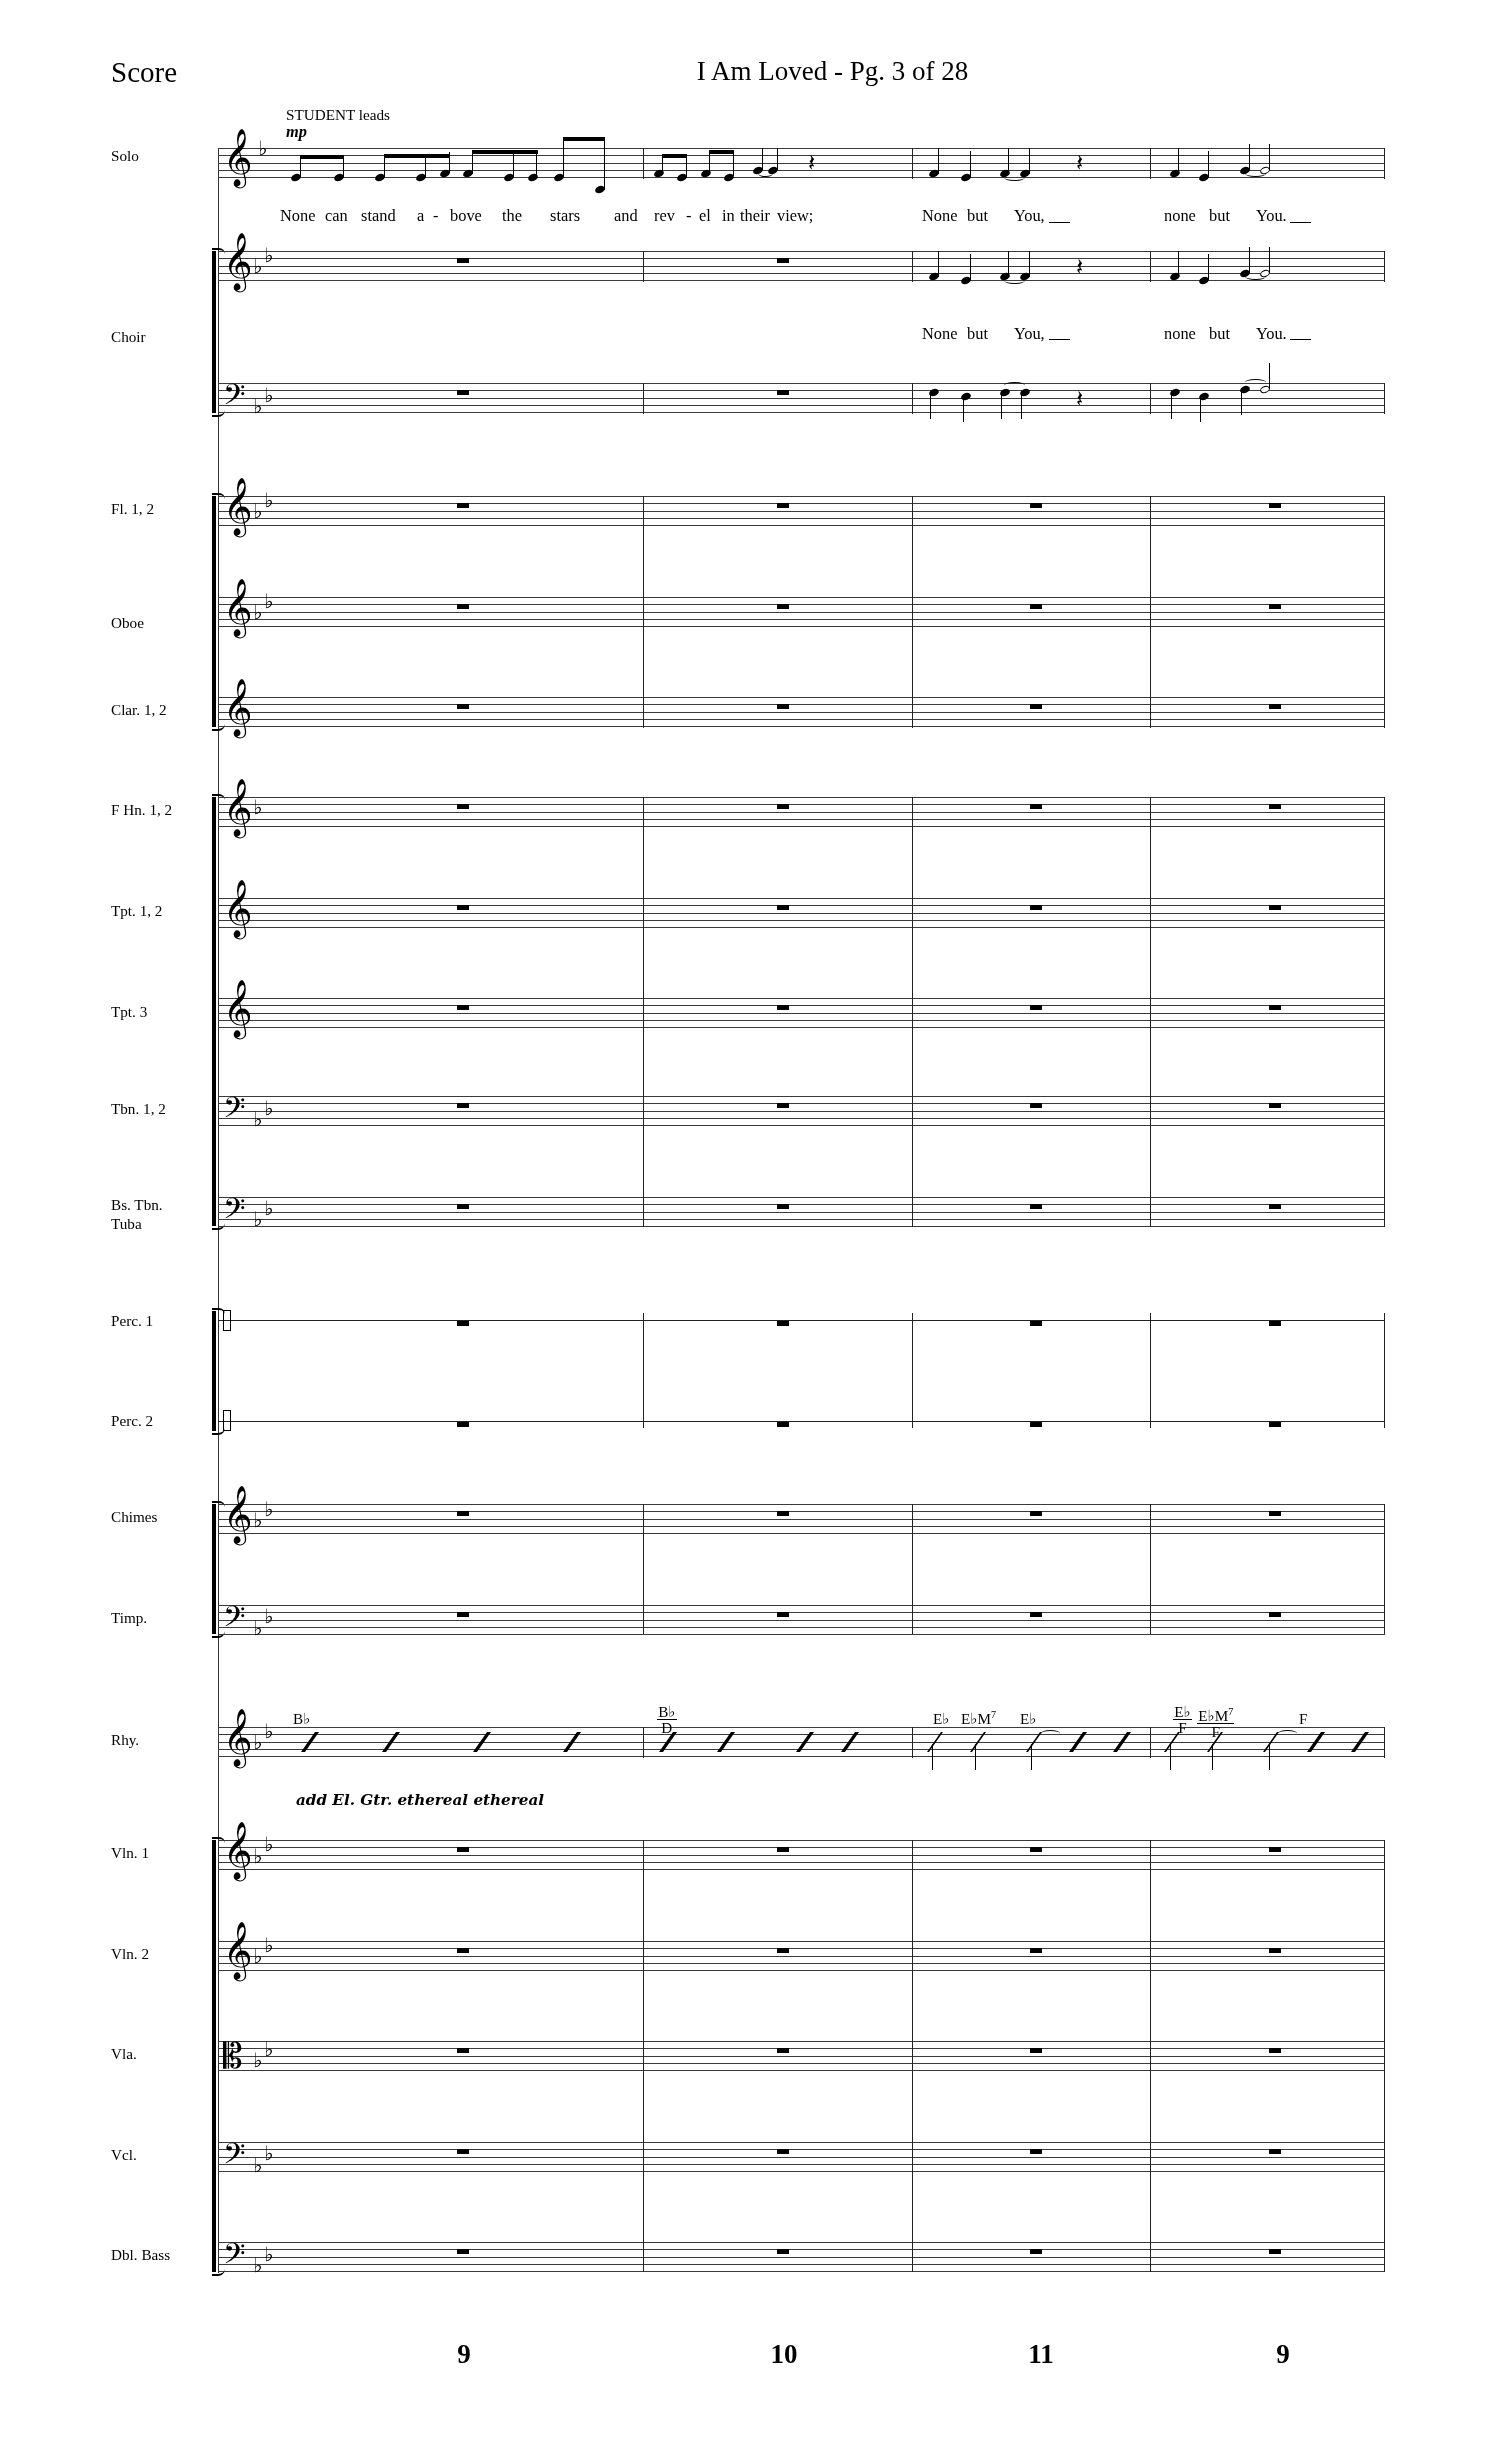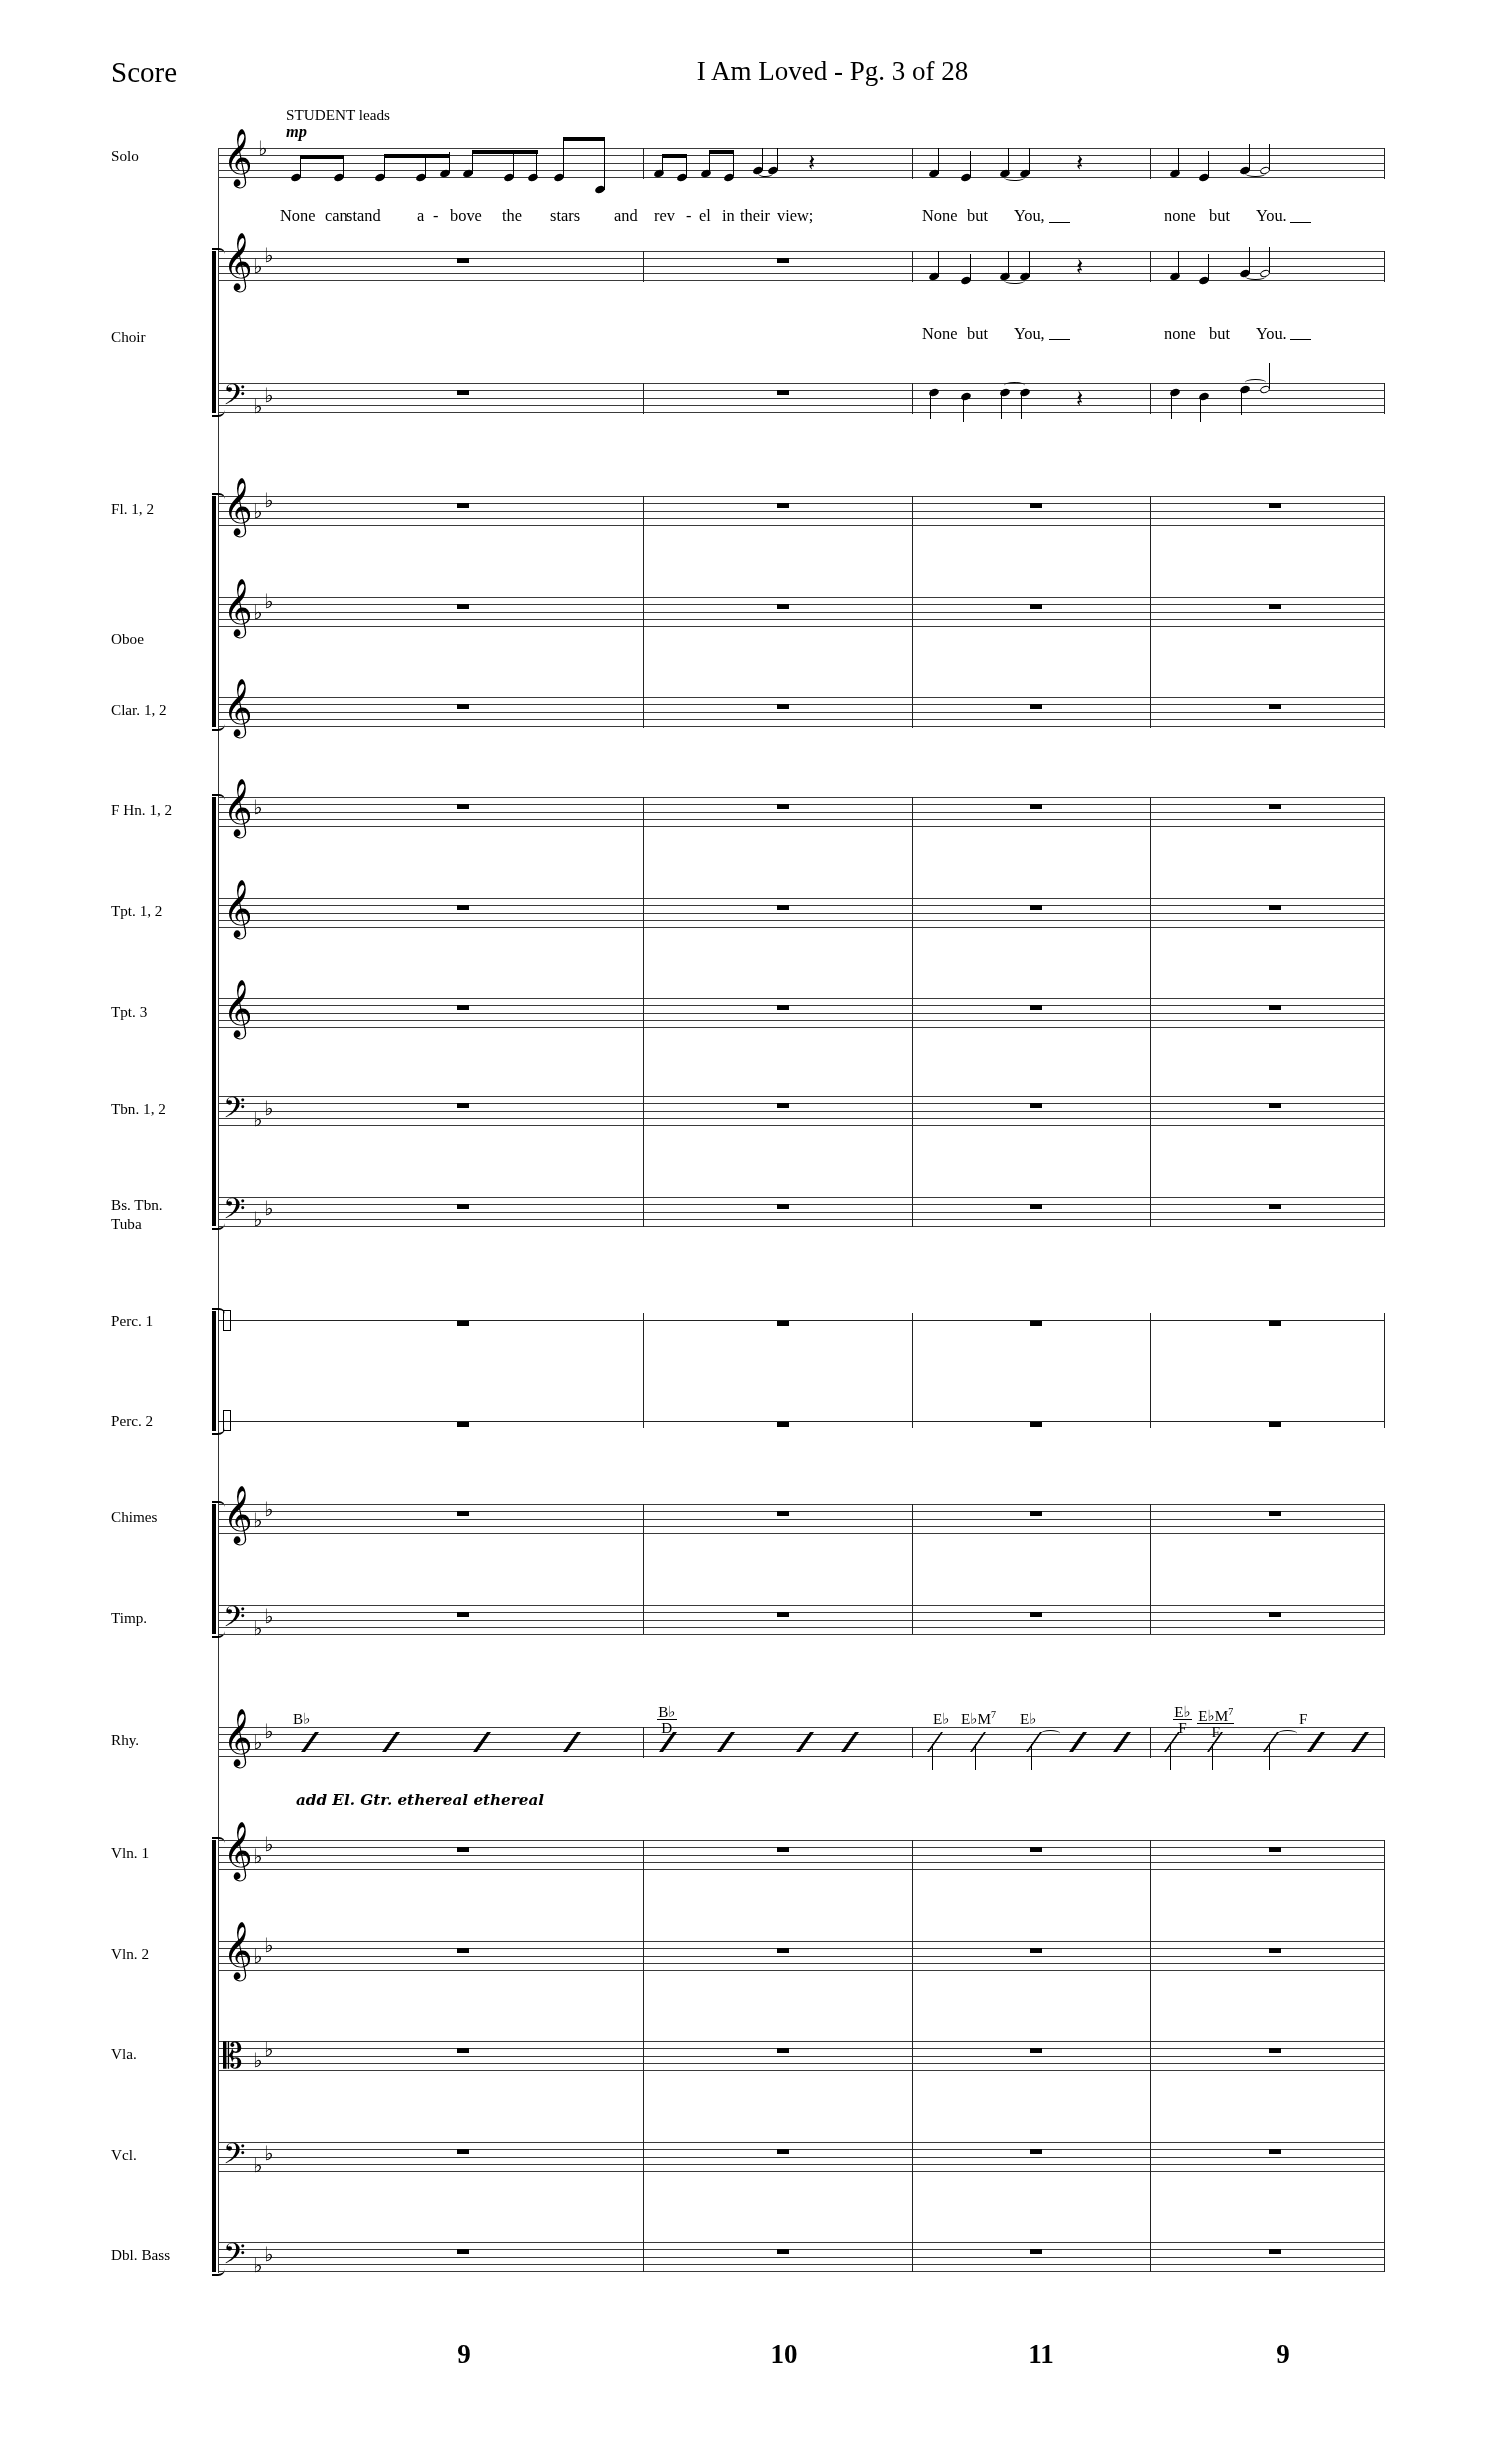--- a/index.html
+++ b/index.html
@@ -48,21 +48,21 @@
 </style>
 </head>
 <body>
 
 <div class="abs hdr-left">Score</div>
 <div class="abs hdr-title">I Am Loved - Pg. 3 of 28</div>
 
 <div class="label" style="top:147px">Solo</div>
 <div class="label" style="top:328px">Choir</div>
 <div class="label" style="top:500px">Fl. 1, 2</div>
-<div class="label" style="top:630px">Oboe</div>
+<div class="label" style="top:614px">Oboe</div>
 <div class="label" style="top:701px">Clar. 1, 2</div>
 <div class="label" style="top:801px">F Hn. 1, 2</div>
 <div class="label" style="top:902px">Tpt. 1, 2</div>
 <div class="label" style="top:1003px">Tpt. 3</div>
 <div class="label" style="top:1100px">Tbn. 1, 2</div>
 <div class="label" style="top:1196px">Bs. Tbn.</div>
 <div class="label" style="top:1215px">Tuba</div>
 <div class="label" style="top:1312px">Perc. 1</div>
 <div class="label" style="top:1412px">Perc. 2</div>
 <div class="label" style="top:1508px">Chimes</div>
@@ -470,21 +470,21 @@
     <div class="stem" style="left:1208px;top:151px;height:26px"></div>
   <div class="note" style="left:1240px;top:167px"></div>
     <div class="stem" style="left:1249px;top:144px;height:26px"></div>
   <div class="note" style="left:1260px;top:167px;background:#fff;border:1.2px solid #000;box-sizing:border-box"></div>
     <div class="stem" style="left:1269px;top:144px;height:26px"></div>
   <div class="tie" style="left:1245px;top:170px;width:20.5px"></div>
 </div>
 
 <div class="lyric" style="left:280px;top:206px">None</div>
 <div class="lyric" style="left:325px;top:206px">can</div>
-<div class="lyric" style="left:346px;top:206px">stand</div>
+<div class="lyric" style="left:361px;top:206px">stand</div>
 <div class="lyric" style="left:417px;top:206px">a</div>
 <div class="lyric" style="left:433px;top:206px">-</div>
 <div class="lyric" style="left:450px;top:206px">bove</div>
 <div class="lyric" style="left:502px;top:206px">the</div>
 <div class="lyric" style="left:550px;top:206px">stars</div>
 <div class="lyric" style="left:614px;top:206px">and</div>
 <div class="lyric" style="left:654px;top:206px">rev</div>
 <div class="lyric" style="left:686px;top:206px">-</div>
 <div class="lyric" style="left:699px;top:206px">el</div>
 <div class="lyric" style="left:722px;top:206px">in</div>

